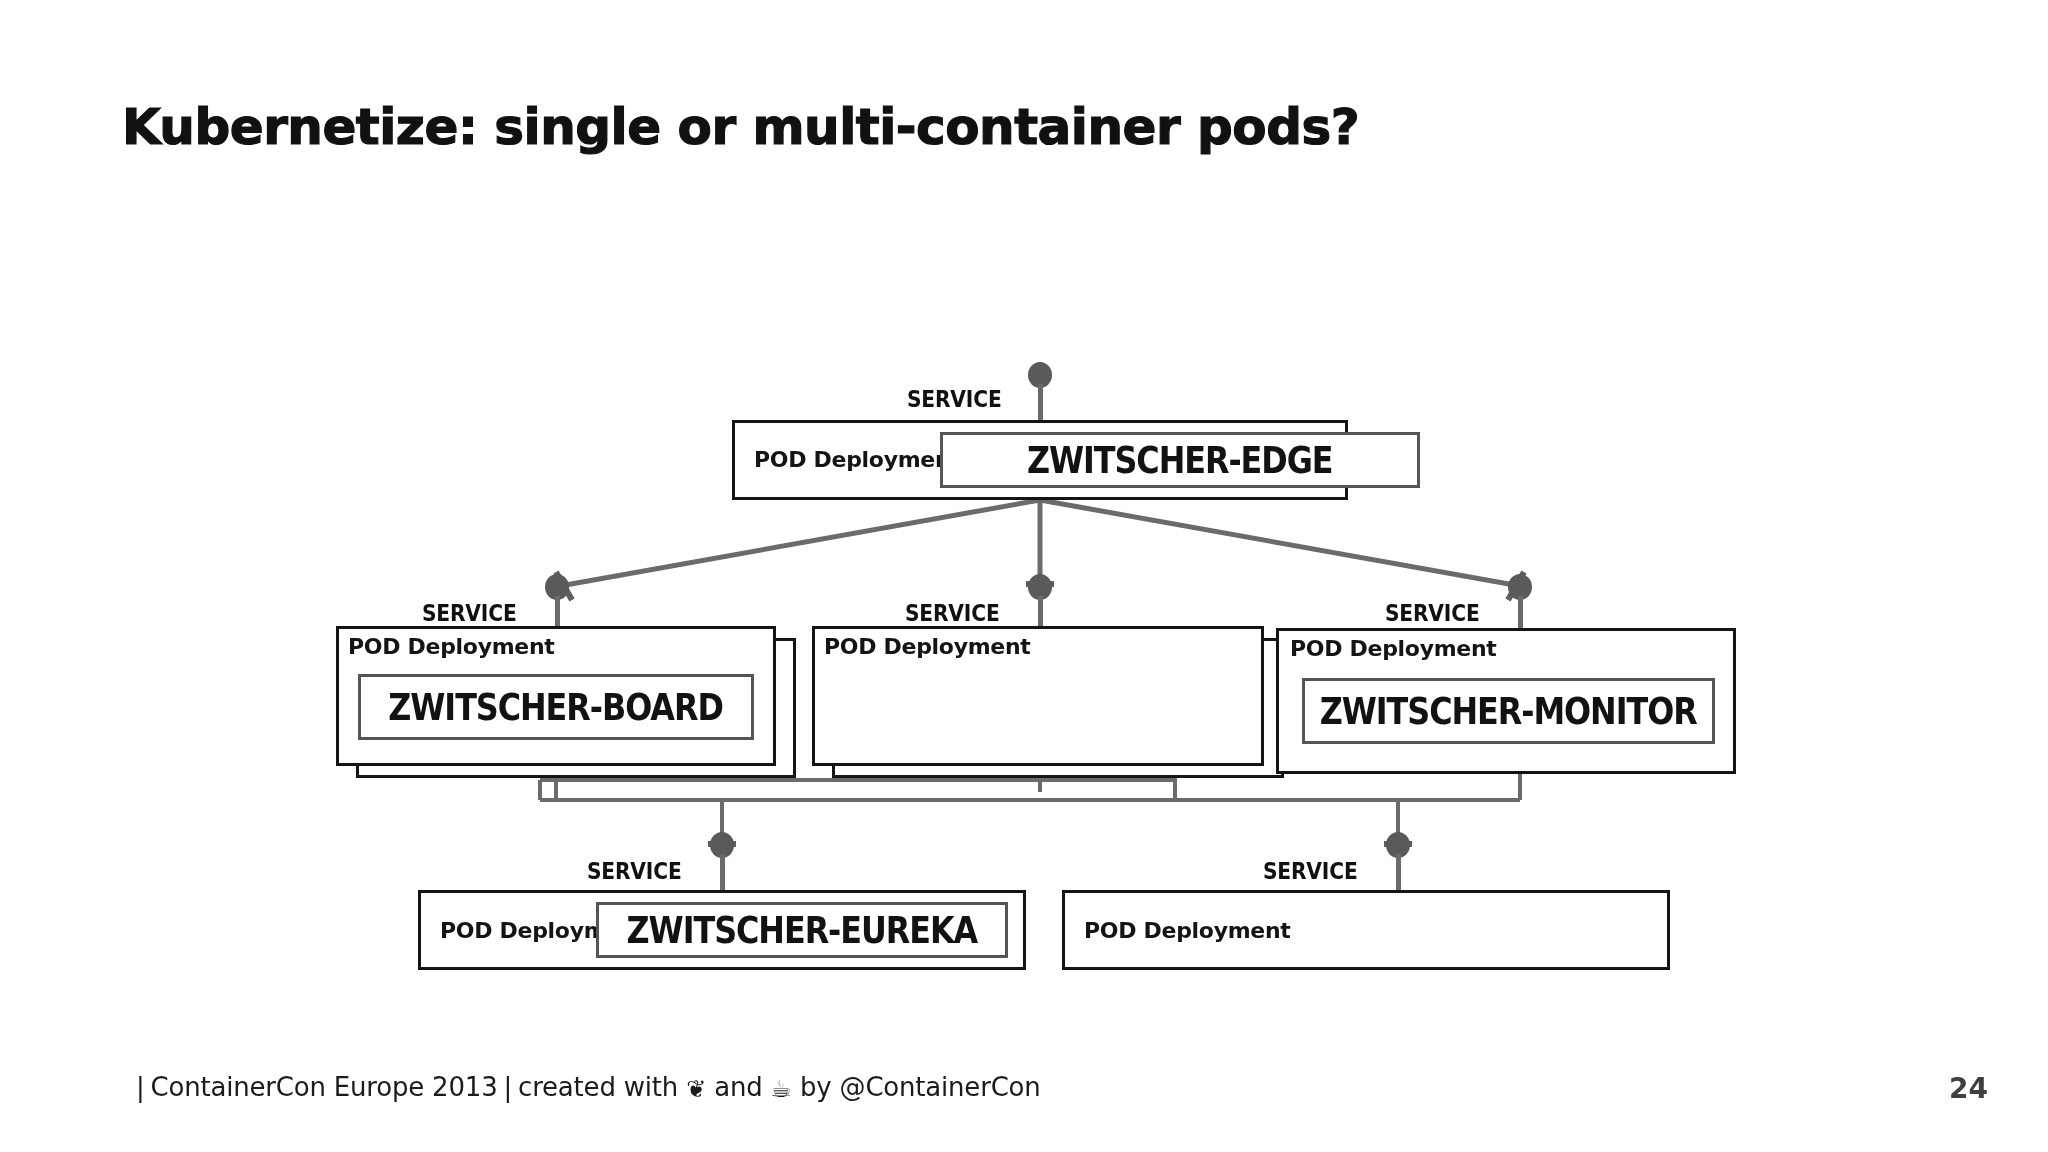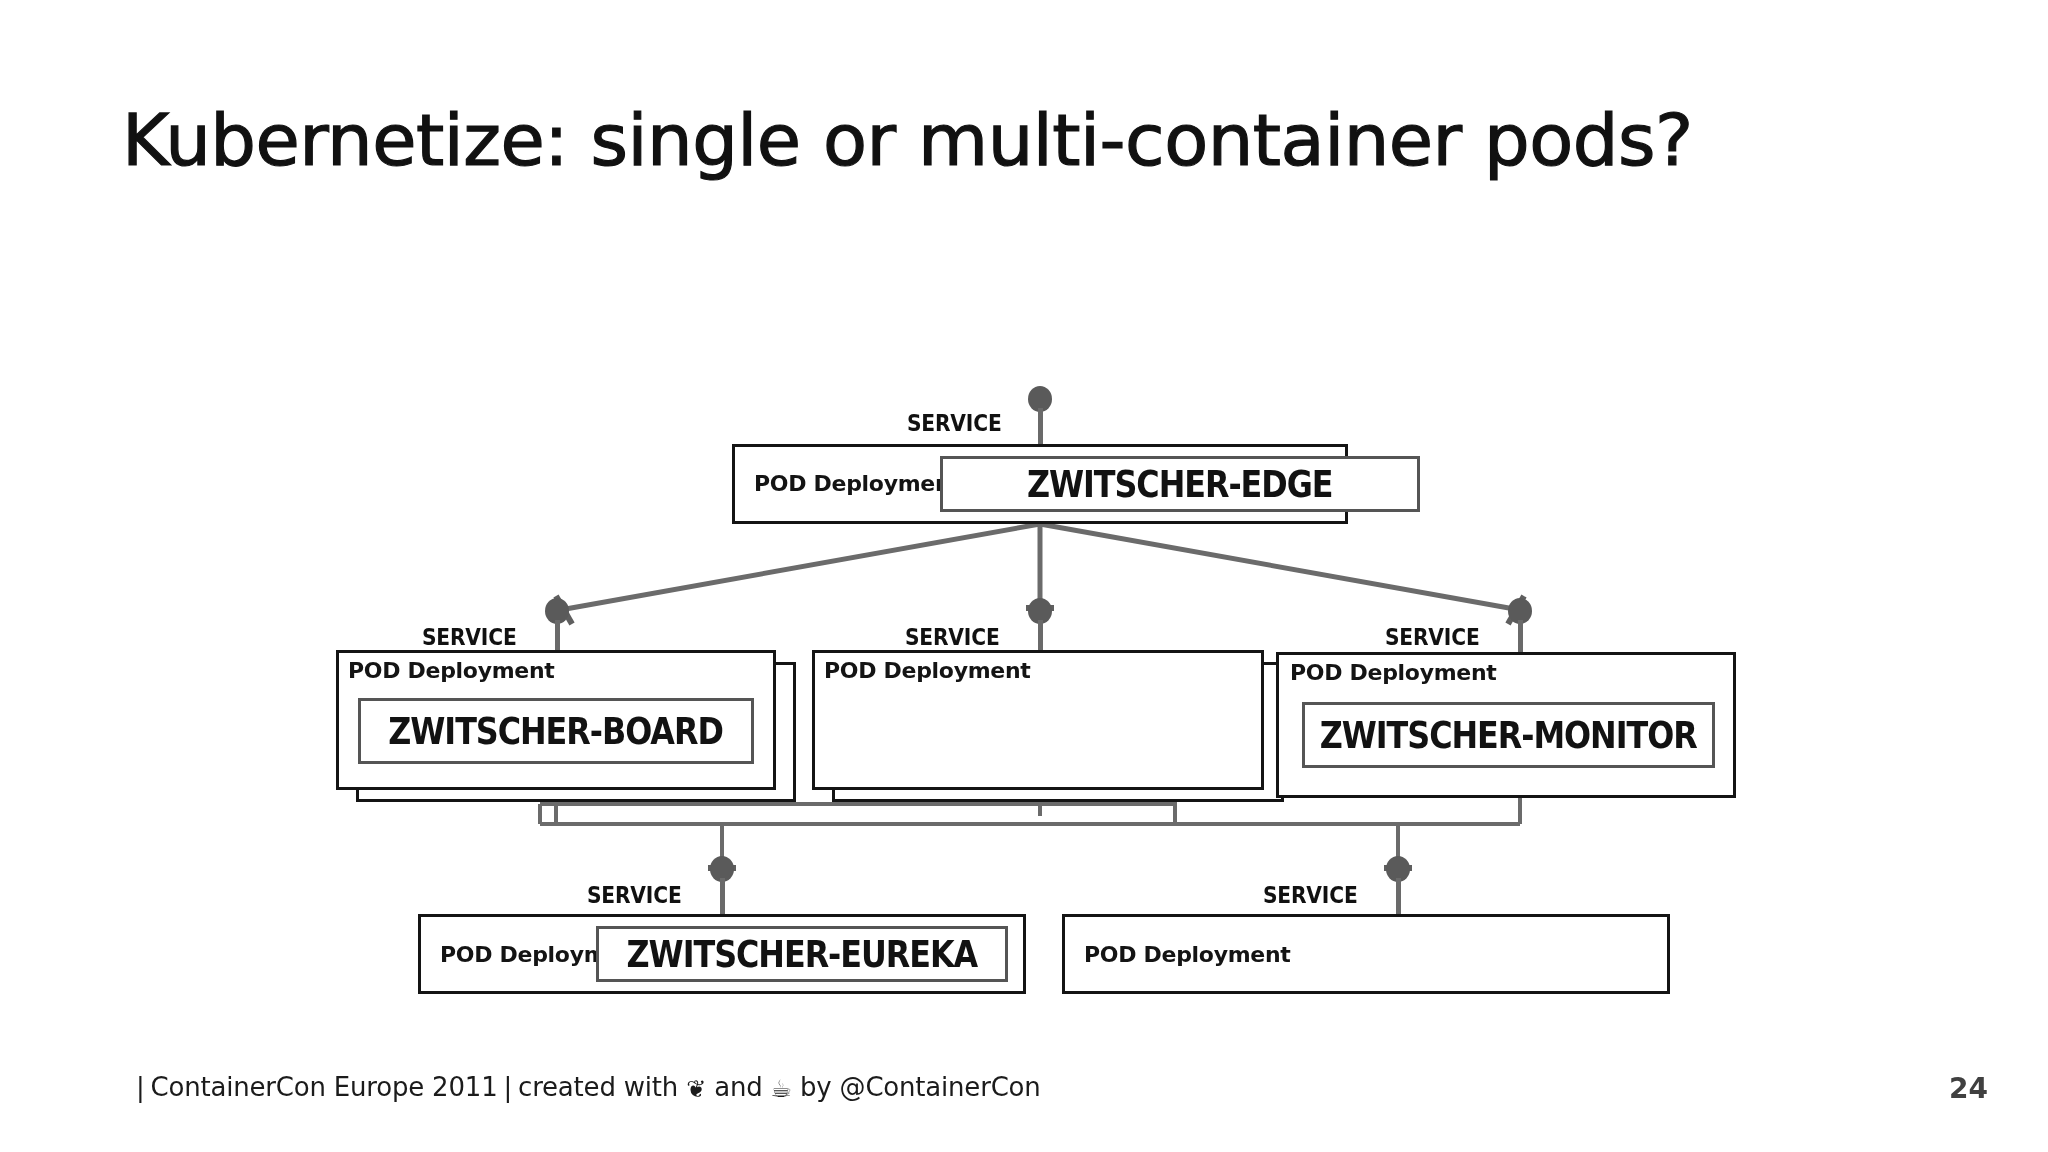--- a/index.html
+++ b/index.html
@@ -15,36 +15,35 @@
     font-family: "Liberation Sans", sans-serif;
     color: #1a1a1a;
   }
 
   
   .slide-title {
     position: absolute;
     left: 122px;
     top: 98px;
     font-family: "DejaVu Sans", sans-serif;
-    font-size: 72px;
-    font-weight: 400;
+    font-size: 50px;
+    font-weight: 700;
     letter-spacing: -0.5px;
     color: #111111;
     white-space: nowrap;
     -webkit-text-stroke: 1.2px #111111;
   }
 
   
   .diagram {
     position: absolute;
     left: 0;
     top: 0;
     width: 2048px;
     height: 1060px;
-    margin-top: 24px;
   }
   .diagram svg { display: block; }
 
   
   .node {
     position: absolute;
     box-sizing: border-box;
   }
   .node-shadow {
     position: absolute;
@@ -251,21 +250,21 @@
   </div>
 
   <div class="node" style="left:1062px; top:890px; width:608px; height:80px;">
     <div class="node-front" style="left:0; top:0; width:608px; height:80px;"></div>
     <div class="pod-label" style="left:22px; top:28px;">POD Deployment</div>
   </div>
 
 </div>
 
 <div class="footer">
-  <span class="bar">|</span><span>ContainerCon Europe 2011</span><span class="bar">|</span><span>created with</span>
+  <span class="bar">|</span><span>ContainerCon Europe 2013</span><span class="bar">|</span><span>created with</span>
   <span class="glyph">❦</span>
   <span>and</span>
   <span class="glyph">☕</span>
   <span>by</span>
   <span>@ContainerCon</span>
 </div>
 
 <div class="page-num">24</div>
 
 </body></html>

